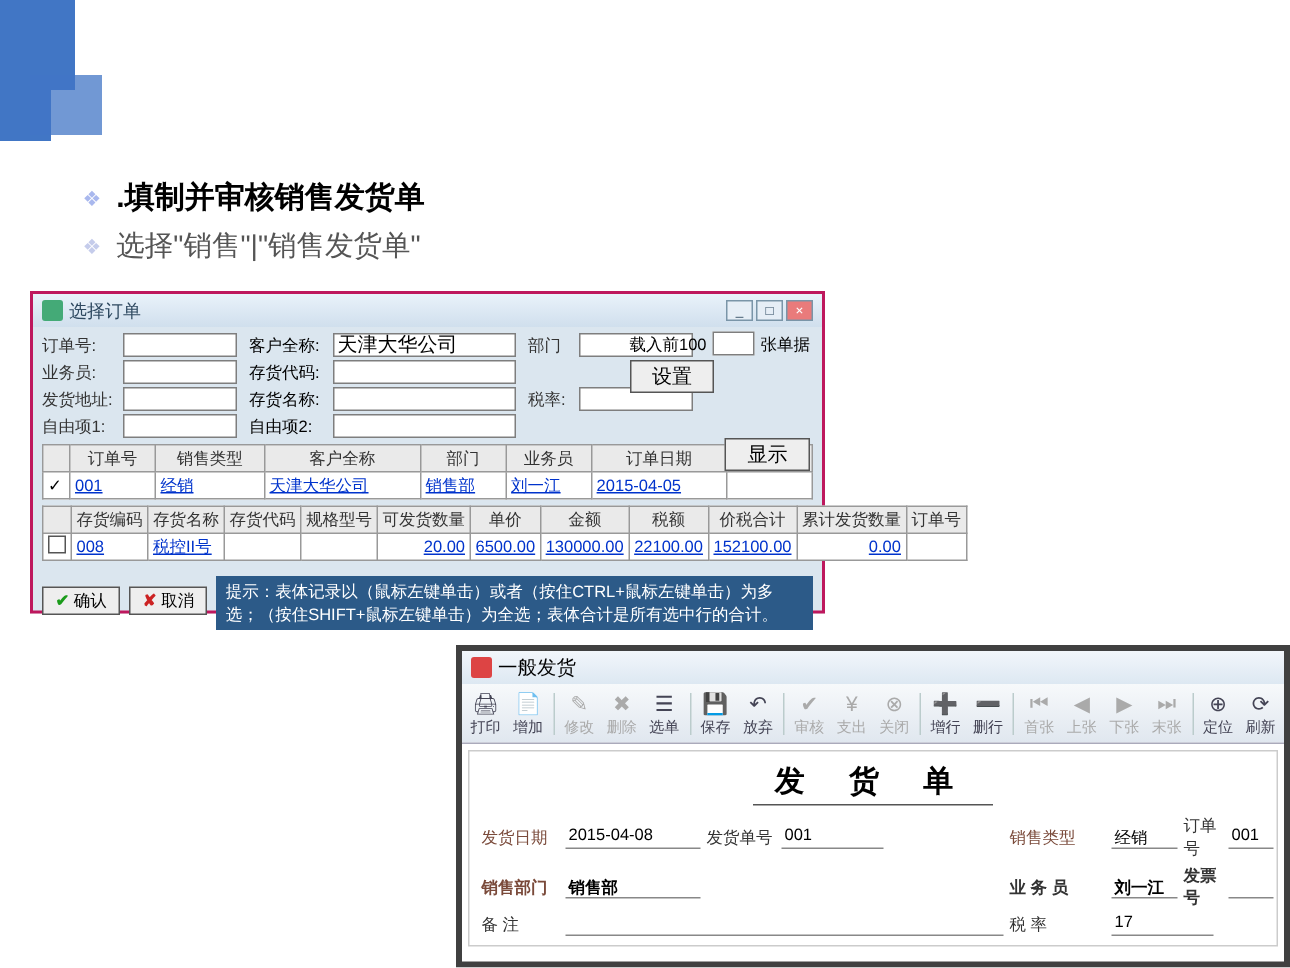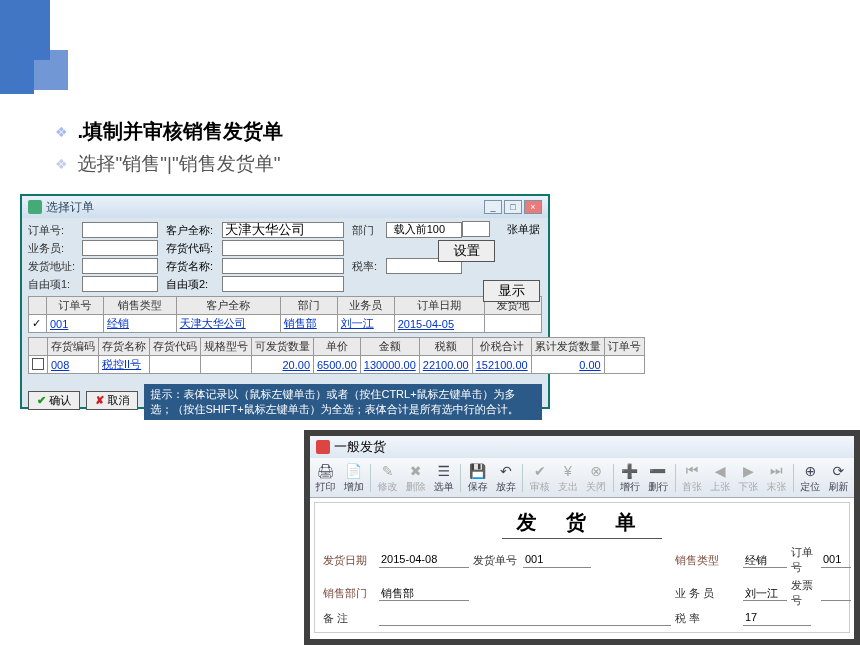--- a/index.html
+++ b/index.html
@@ -10,53 +10,53 @@
   .decor2 { left: 0; top: 34px; width: 34px; height: 60px; }
   .decor3 { left: 20px; top: 50px; width: 48px; height: 40px; opacity: 0.75; }
 
   .title-area { position: absolute; left: 55px; top: 118px; }
   .title-line { display: flex; align-items: center; margin-bottom: 6px; }
   .diamond { color: #a9b8ee; font-size: 14px; margin-right: 10px; }
   .diamond.d2 { color: #c5cceb; }
   .title-main { font-size: 20px; font-weight: bold; color: #000; }
   .title-sub { font-size: 19px; color: #555; }
 
-  .win { position: absolute; border: 2px solid #0f766e; background: #dbe6ef; }
+  .win { position: absolute; border: 2px solid #be185d; background: #dbe6ef; }
   .win1 { left: 20px; top: 194px; width: 530px; height: 215px; }
   .win1 .titlebar { height: 22px; background: linear-gradient(#e9f2fa,#d0dfed); display:flex; align-items:center; padding:0 6px; font-size:12px; color:#2e4960; gap:4px;}
   .win-icon { width:14px;height:14px;display:inline-block;background:#4a7;border-radius:2px; }
   .winbtns { margin-left:auto; display:flex; gap:2px;}
   .winbtn { width:18px;height:14px;border:1px solid #7a95a8;background:#e6eef6;font-size:9px;display:flex;align-items:center;justify-content:center;cursor:pointer;}
   .close-x { background:#e97b7b;color:#fff;}
 
   .w1body { padding: 4px 6px; font-size: 11px; }
   .lbl { width:50px; color:#333; text-align:left; }
   .lbl-w { width:52px; }
   .inp { border:1px solid #7e7e7e; background:#fff; height:16px; padding:0 2px; }
   .inp-sm { width:76px; }
   .inp-lg { width:122px; }
   .form-grid1 { display:grid; grid-template-columns: 50px 80px 52px 126px 30px 80px; gap:2px 4px; align-items:center;}
   .right-col { position:absolute; right:8px; top:25px; font-size:11px;}
-  .right-col .rrow{display:flex;align-items:center;gap:17px;margin-bottom:3px;}
+  .right-col .rrow{display:flex;align-items:center;gap:4px;margin-bottom:3px;}
 
   .tbl { width:100%; border-collapse:collapse; font-size:11px; background:#fff; margin-top:4px;}
   .tbl th,.tbl td { border:1px solid #999; padding:1px 3px; background:#fff; white-space:nowrap;}
   .tbl th { background:#eaeaea; font-weight:normal; text-align:center; color:#333;}
   .tbl td.num { text-align:right; }
   .tbl td.link { color:#0033cc; text-decoration:underline; cursor:pointer;}
   .rowhead { width:18px; background:#eaeaea;}
   .chk{width:12px;height:12px;border:1px solid #555;display:inline-block;}
 
   .hint-bar { background:#2c5a88; color:#fff; padding:3px 6px; font-size:11px; margin-top:6px;}
   .btnbar { display:flex; gap:6px; margin-top:2px;}
   .ok-btn { border:1px solid #555; background:#eee; padding:1px 8px; display:flex;align-items:center;gap:3px;cursor:pointer;}
   .chk-ico{color:#1a9b1a;font-weight:bold;}
   .x-ico{color:#cc2222;font-weight:bold;}
 
-  .win2 { left:304px; top:430px; width:556px; height:215px; background:#fff; border:6px solid #404040;}
+  .win2 { left:304px; top:430px; width:556px; height:215px; background:#fff; border:4px solid #404040;}
   .win2 .titlebar{height:22px;background:linear-gradient(#f2f6fb,#dde8f2);display:flex;align-items:center;padding:0 6px;gap:4px;font-size:13px;}
   .toolbar2 { height:40px; background:linear-gradient(#f7f9fb,#e0e7ef); display:flex; align-items:center; padding:0 2px; border-bottom:1px solid #aab; gap:1px;}
   .tbtn { display:flex;flex-direction:column;align-items:center;justify-content:center;width:32px;height:36px;font-size:10px;color:#445;cursor:pointer;}
   .tbtn.dis{color:#aaa;}
   .tbtn .ico{width:18px;height:18px;display:flex;align-items:center;justify-content:center;font-size:14px;}
   .sep{width:1px;height:28px;background:#bcc;margin:0 2px;}
 
   .doc { background:#fff; margin:4px; border:1px solid #ccc; padding:6px 8px; font-size:11px;}
   .doc-title { text-align:center; font-size:20px; letter-spacing:12px; font-weight:bold; margin-bottom:6px; border-bottom:1px solid #555; padding-bottom:2px; width:160px;margin-left:auto;margin-right:auto;}
   .dlbl{color:#7a4a3a;width:52px;}
@@ -120,24 +120,24 @@
       <span class="lbl-w">自由项2:</span>
       <input class="inp inp-lg" style="">
     </div>
 
     <div class="right-col">
       <div class="rrow">
         <span>载入前100</span>
         <input class="inp" style="width: 28px;">
         <span>张单据</span>
       </div>
-      <div class="rrow" style="justify-content:center;">
+      <div class="rrow" style="justify-content:flex-start;">
         <button class="ok-btn" style="padding:1px 14px">设置</button>
       </div>
-      <div class="rrow" style="justify-content:flex-end;margin-top:18px;">
+      <div class="rrow" style="justify-content:flex-end;margin-top:30px;">
         <button class="ok-btn" style="padding:1px 14px">显示</button>
       </div>
     </div>
 
     <table class="tbl">
       <tbody>
           <tr>
         <th class="rowhead"></th>
         <th>订单号</th>
         <th>销售类型</th>
@@ -306,21 +306,21 @@
       <span></span>
       <span class="dlbl">销售类型</span>
       <span class="dinp" style="min-width:40px">经销</span>
       <span style="display:flex;align-items:center;gap:2px">
         <span class="dlbl bk" style="width:auto">订单号</span>
         <span class="dinp" style="min-width:30px">001</span>
       </span>
     </div>
 
 
-    <div class="grid4" style="margin-top:3px;">
+    <div class="grid4" style="margin-top:3px;font-weight:bold;">
       <span class="dlbl">销售部门</span>
       <span class="dinp">销售部</span>
       <span></span>
         <span></span>
         <span></span>
       <span class="dlbl bk">业 务 员</span>
       <span class="dinp" style="min-width:40px">刘一江</span>
       <span style="display:flex;align-items:center;gap:2px">
         <span class="dlbl bk" style="width:auto">发票号</span>
         <span class="dinp" style="min-width:30px"></span>

